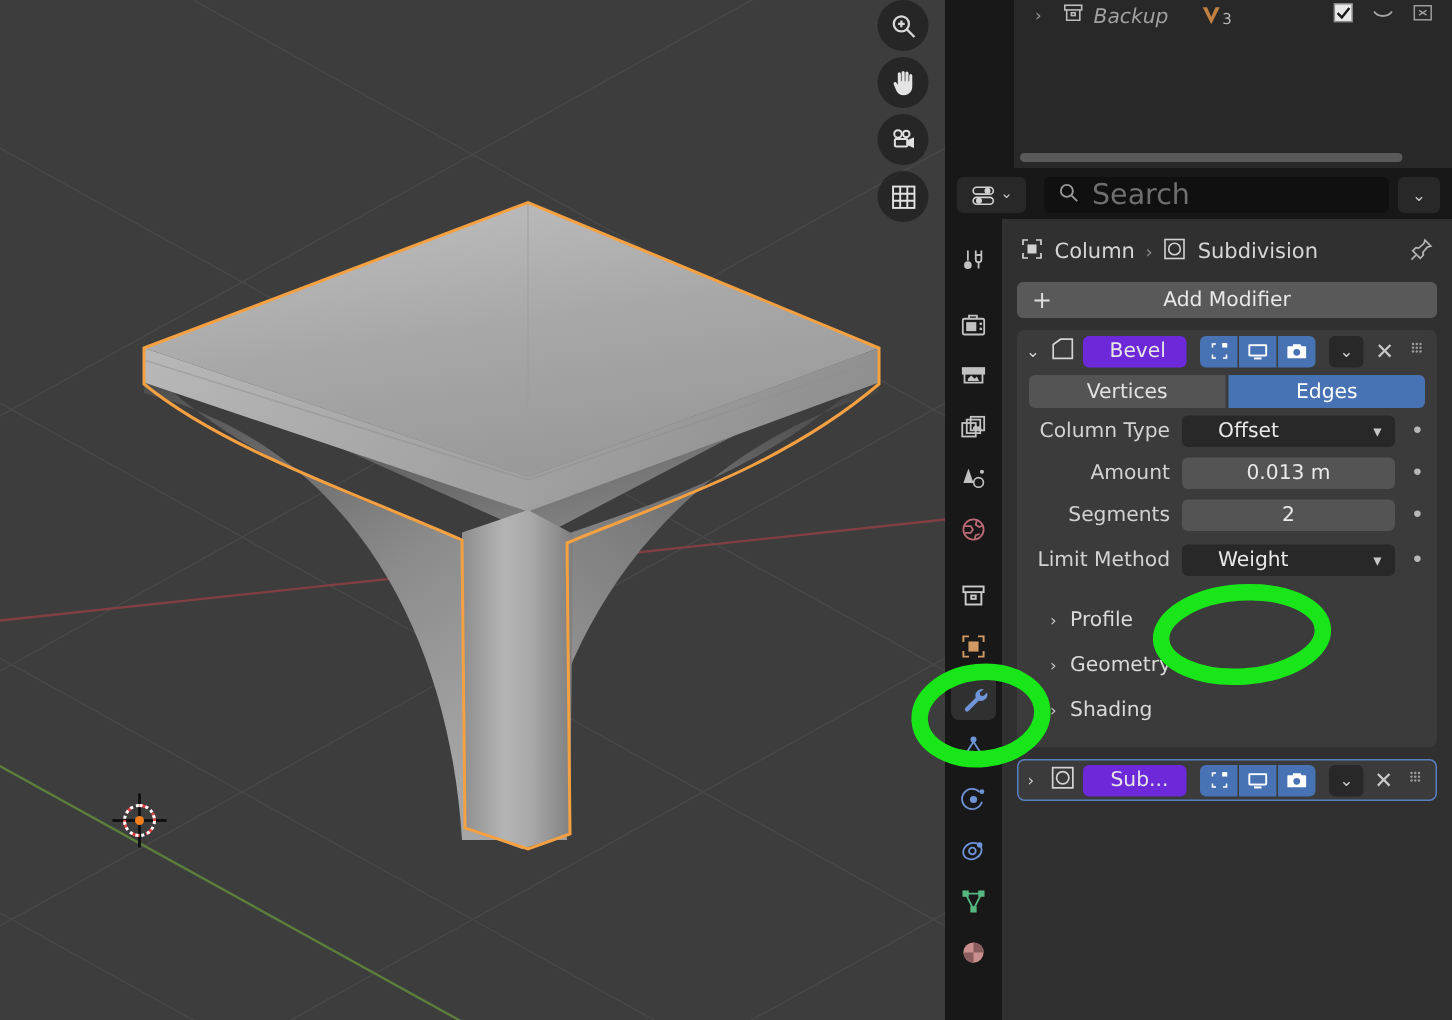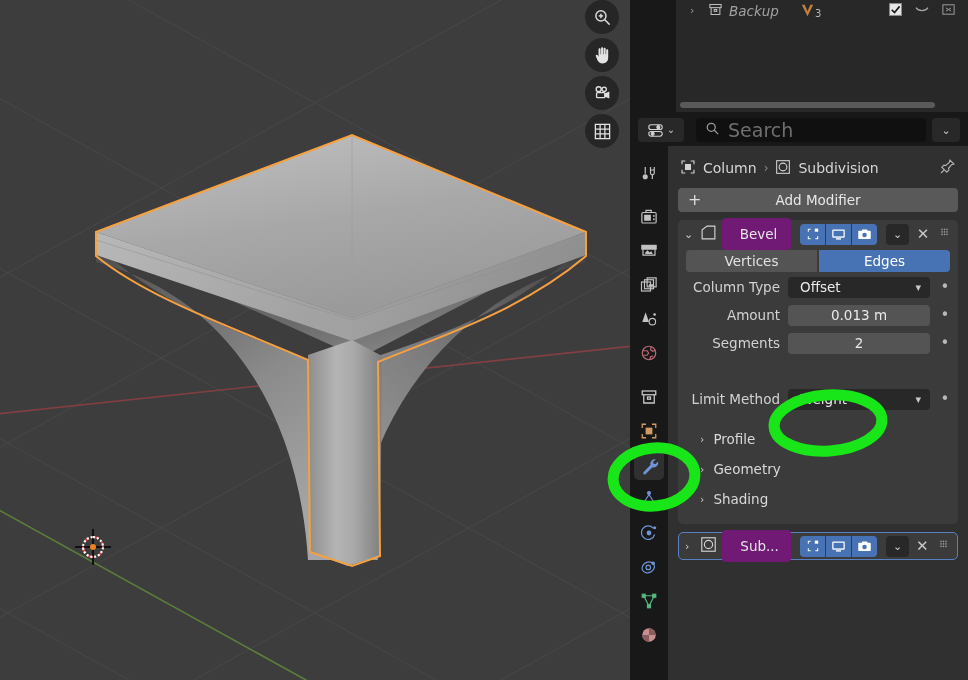--- a/index.html
+++ b/index.html
@@ -151,21 +151,21 @@
     background: #3b3b3b;
     border-radius: 5px;
     padding-bottom: 10px;
   }
   .mod-header {
     display: flex; align-items: center; height: 28px;
     padding: 0 6px; gap: 5px;
   }
   .mod-header .expand { color: #cfcfcf; font-size: 11px; width: 12px; cursor: pointer; }
   .mod-name {
-    background: #701a75; border-radius: 4px; height: 32px;
+    background: #6d28d9; border-radius: 4px; height: 21px;
     display: flex; align-items: center; padding: 0 18px;
     color: #e6e6e6; font-size: 13.5px; min-width: 62px;
     cursor: text;
   }
   .toggle-group { display: flex; gap: 1px; margin-left: 4px; }
   .tgl {
     width: 25px; height: 21px; background: #4772b3;
     display: flex; align-items: center; justify-content: center;
     cursor: pointer;
   }
@@ -195,21 +195,21 @@
   }
   .prop-label {
     width: 96px; text-align: right; color: #d2d2d2; font-size: 13.5px;
     white-space: nowrap;
   }
   .prop-field {
     flex: 1; height: 21px; border-radius: 4px; background: #545454;
     display: flex; align-items: center; justify-content: center;
     color: #e9e9e9; font-size: 13.5px; cursor: pointer; position: relative;
   }
-  .prop-field.dropdown { background: #282828; justify-content: flex-start; padding-left: 12px; }
+  .prop-field.dropdown { background: #282828; justify-content: flex-start; padding-left: 24px; }
   .prop-field.dropdown .chev { position: absolute; right: 9px; color: #c7c7c7; font-size: 11px; }
   .anim-dot { width: 14px; text-align: center; color: #b8b8b8; font-size: 15px; line-height: 1; cursor: pointer; }
 
   .sub-panel {
     display: flex; align-items: center; height: 30px;
     margin: 0 6px; gap: 9px; padding-left: 16px;
     color: #d9d9d9; font-size: 13.5px; cursor: pointer;
   }
   .sub-panel .chev { color: #c6c6c6; font-size: 11px; }
 
@@ -638,21 +638,21 @@
             <span class="prop-field">0.013 m</span>
             <span class="anim-dot">•</span>
           </div>
 
           <div class="prop-row">
             <span class="prop-label">Segments</span>
             <span class="prop-field">2</span>
             <span class="anim-dot">•</span>
           </div>
 
-          <div class="prop-row" style="margin-top:30px">
+          <div class="prop-row" style="margin-top:4px">
             <span class="prop-label">Limit Method</span>
             <span class="prop-field dropdown">
               <span>Weight</span>
               <span class="chev">▾</span>
             </span>
             <span class="anim-dot">•</span>
           </div>
 
           <div class="sub-panel" style="margin-top:12px">
             <span class="chev">›</span>

